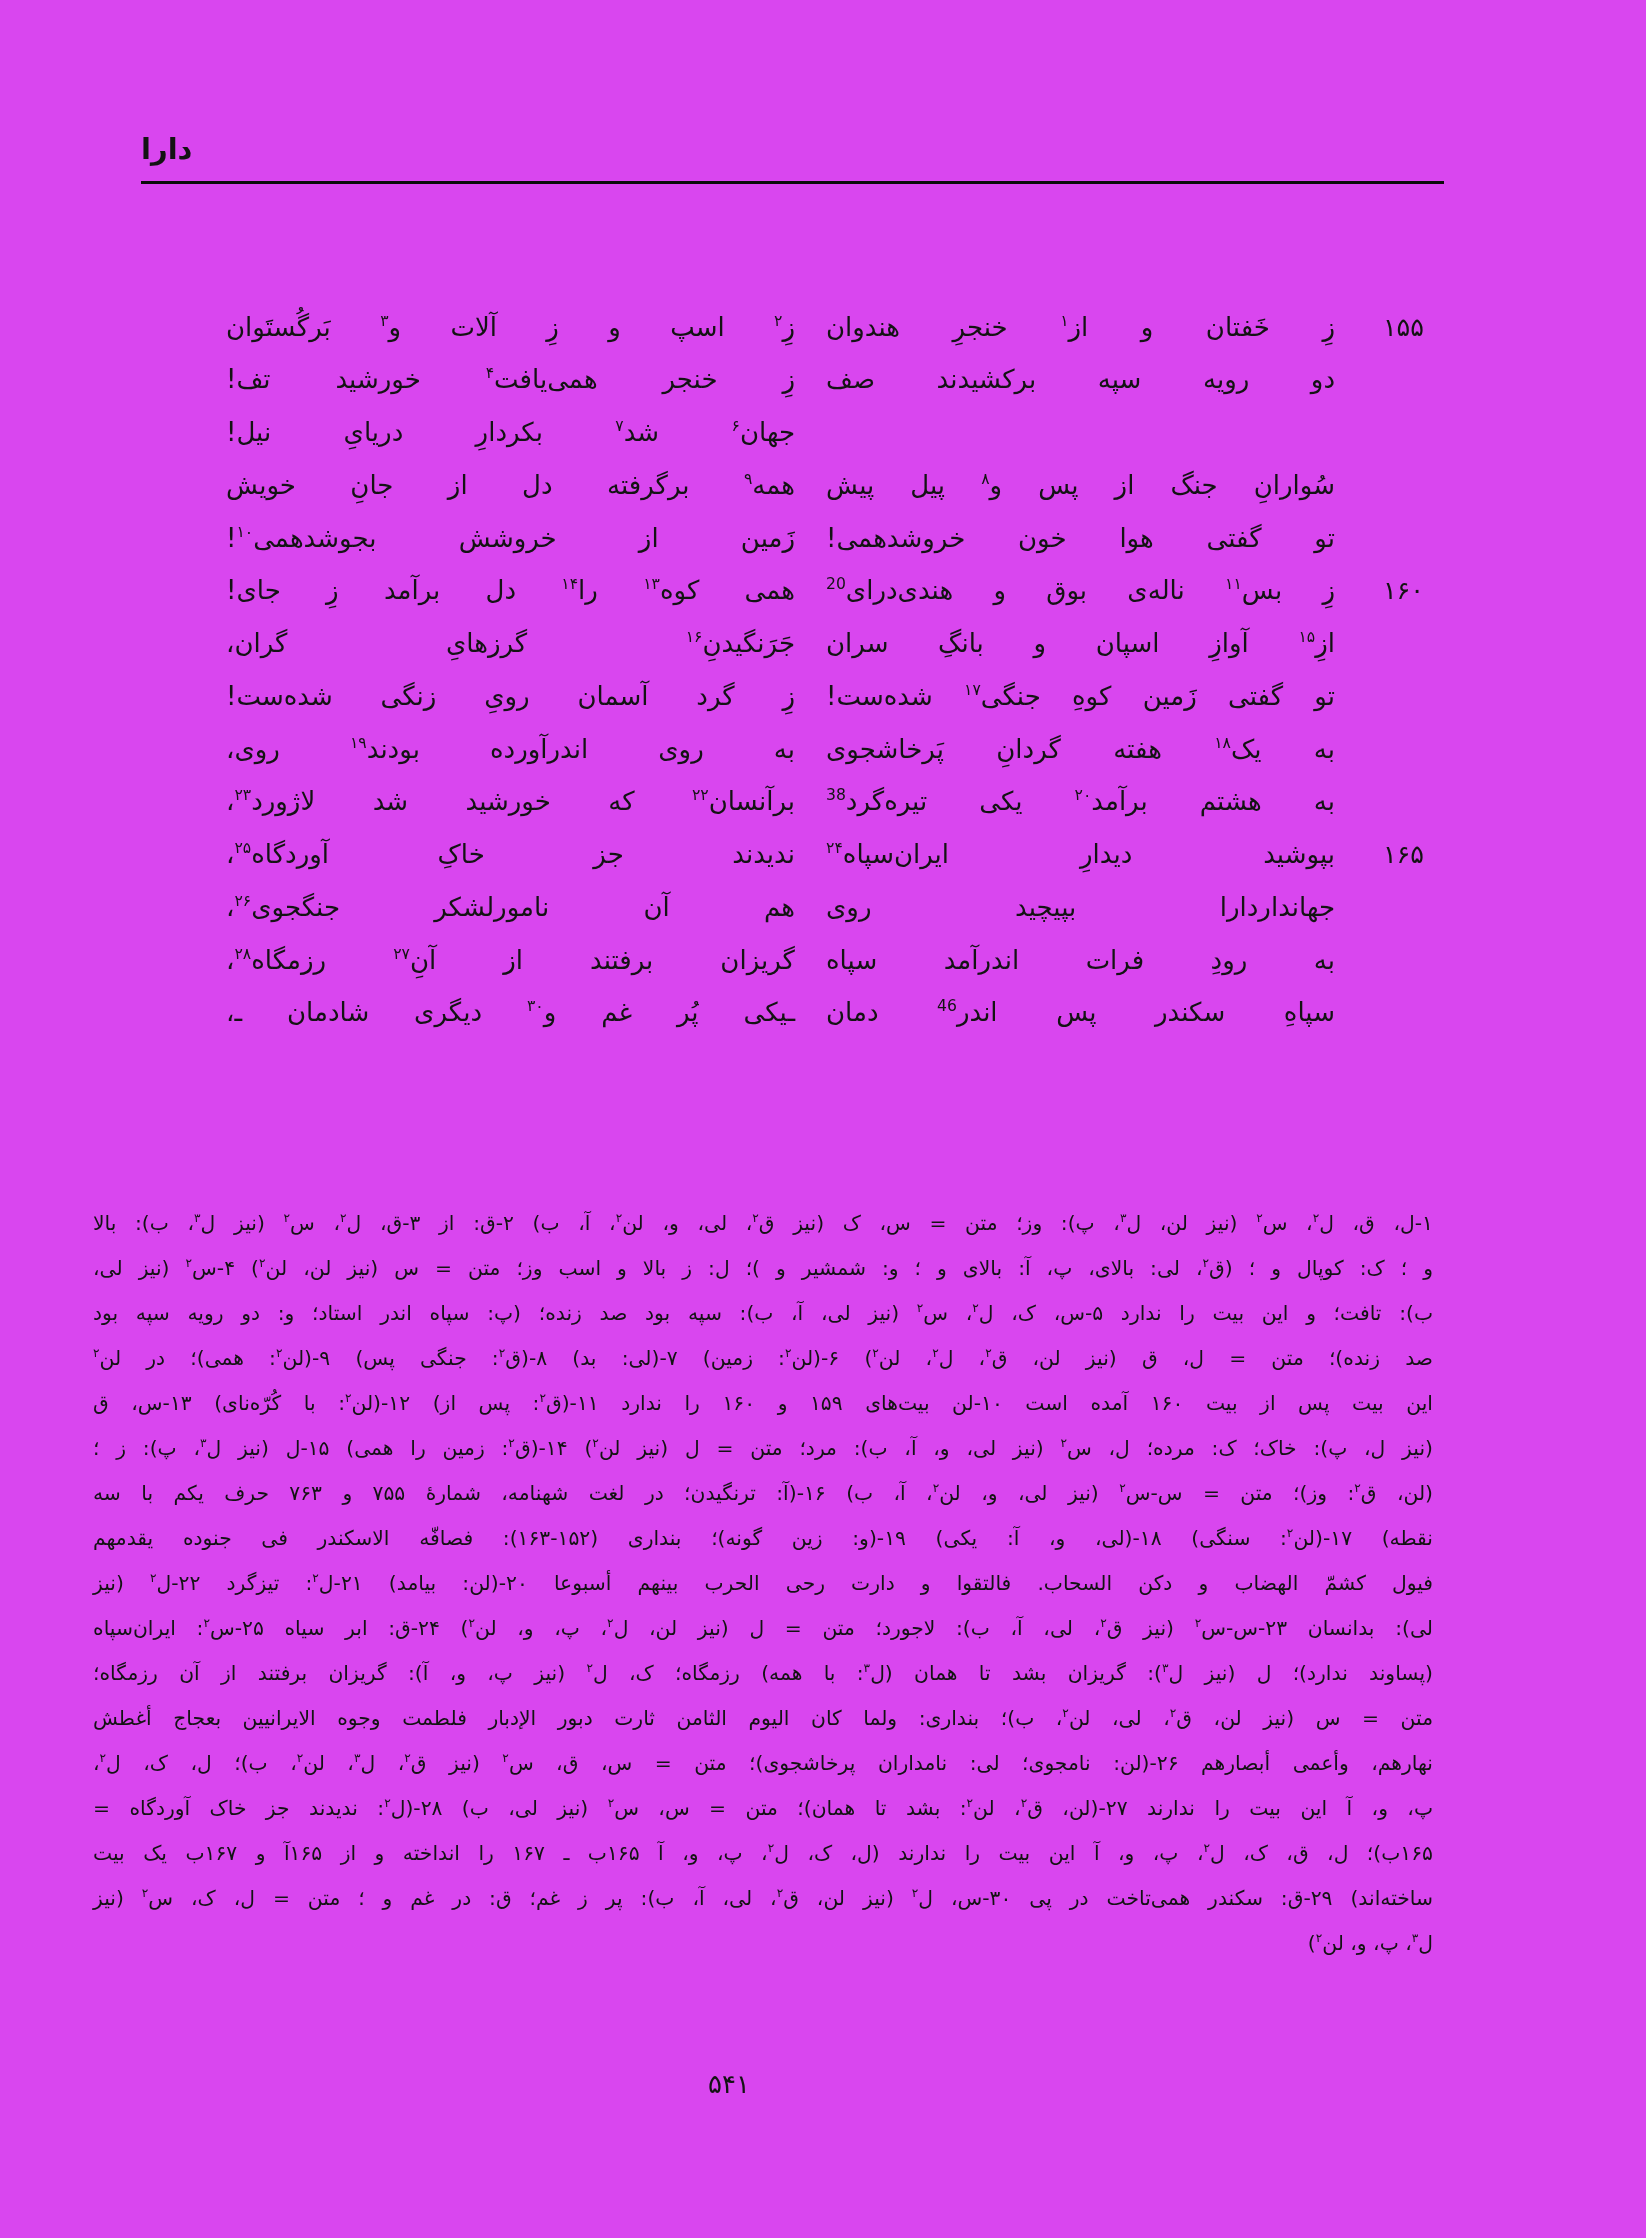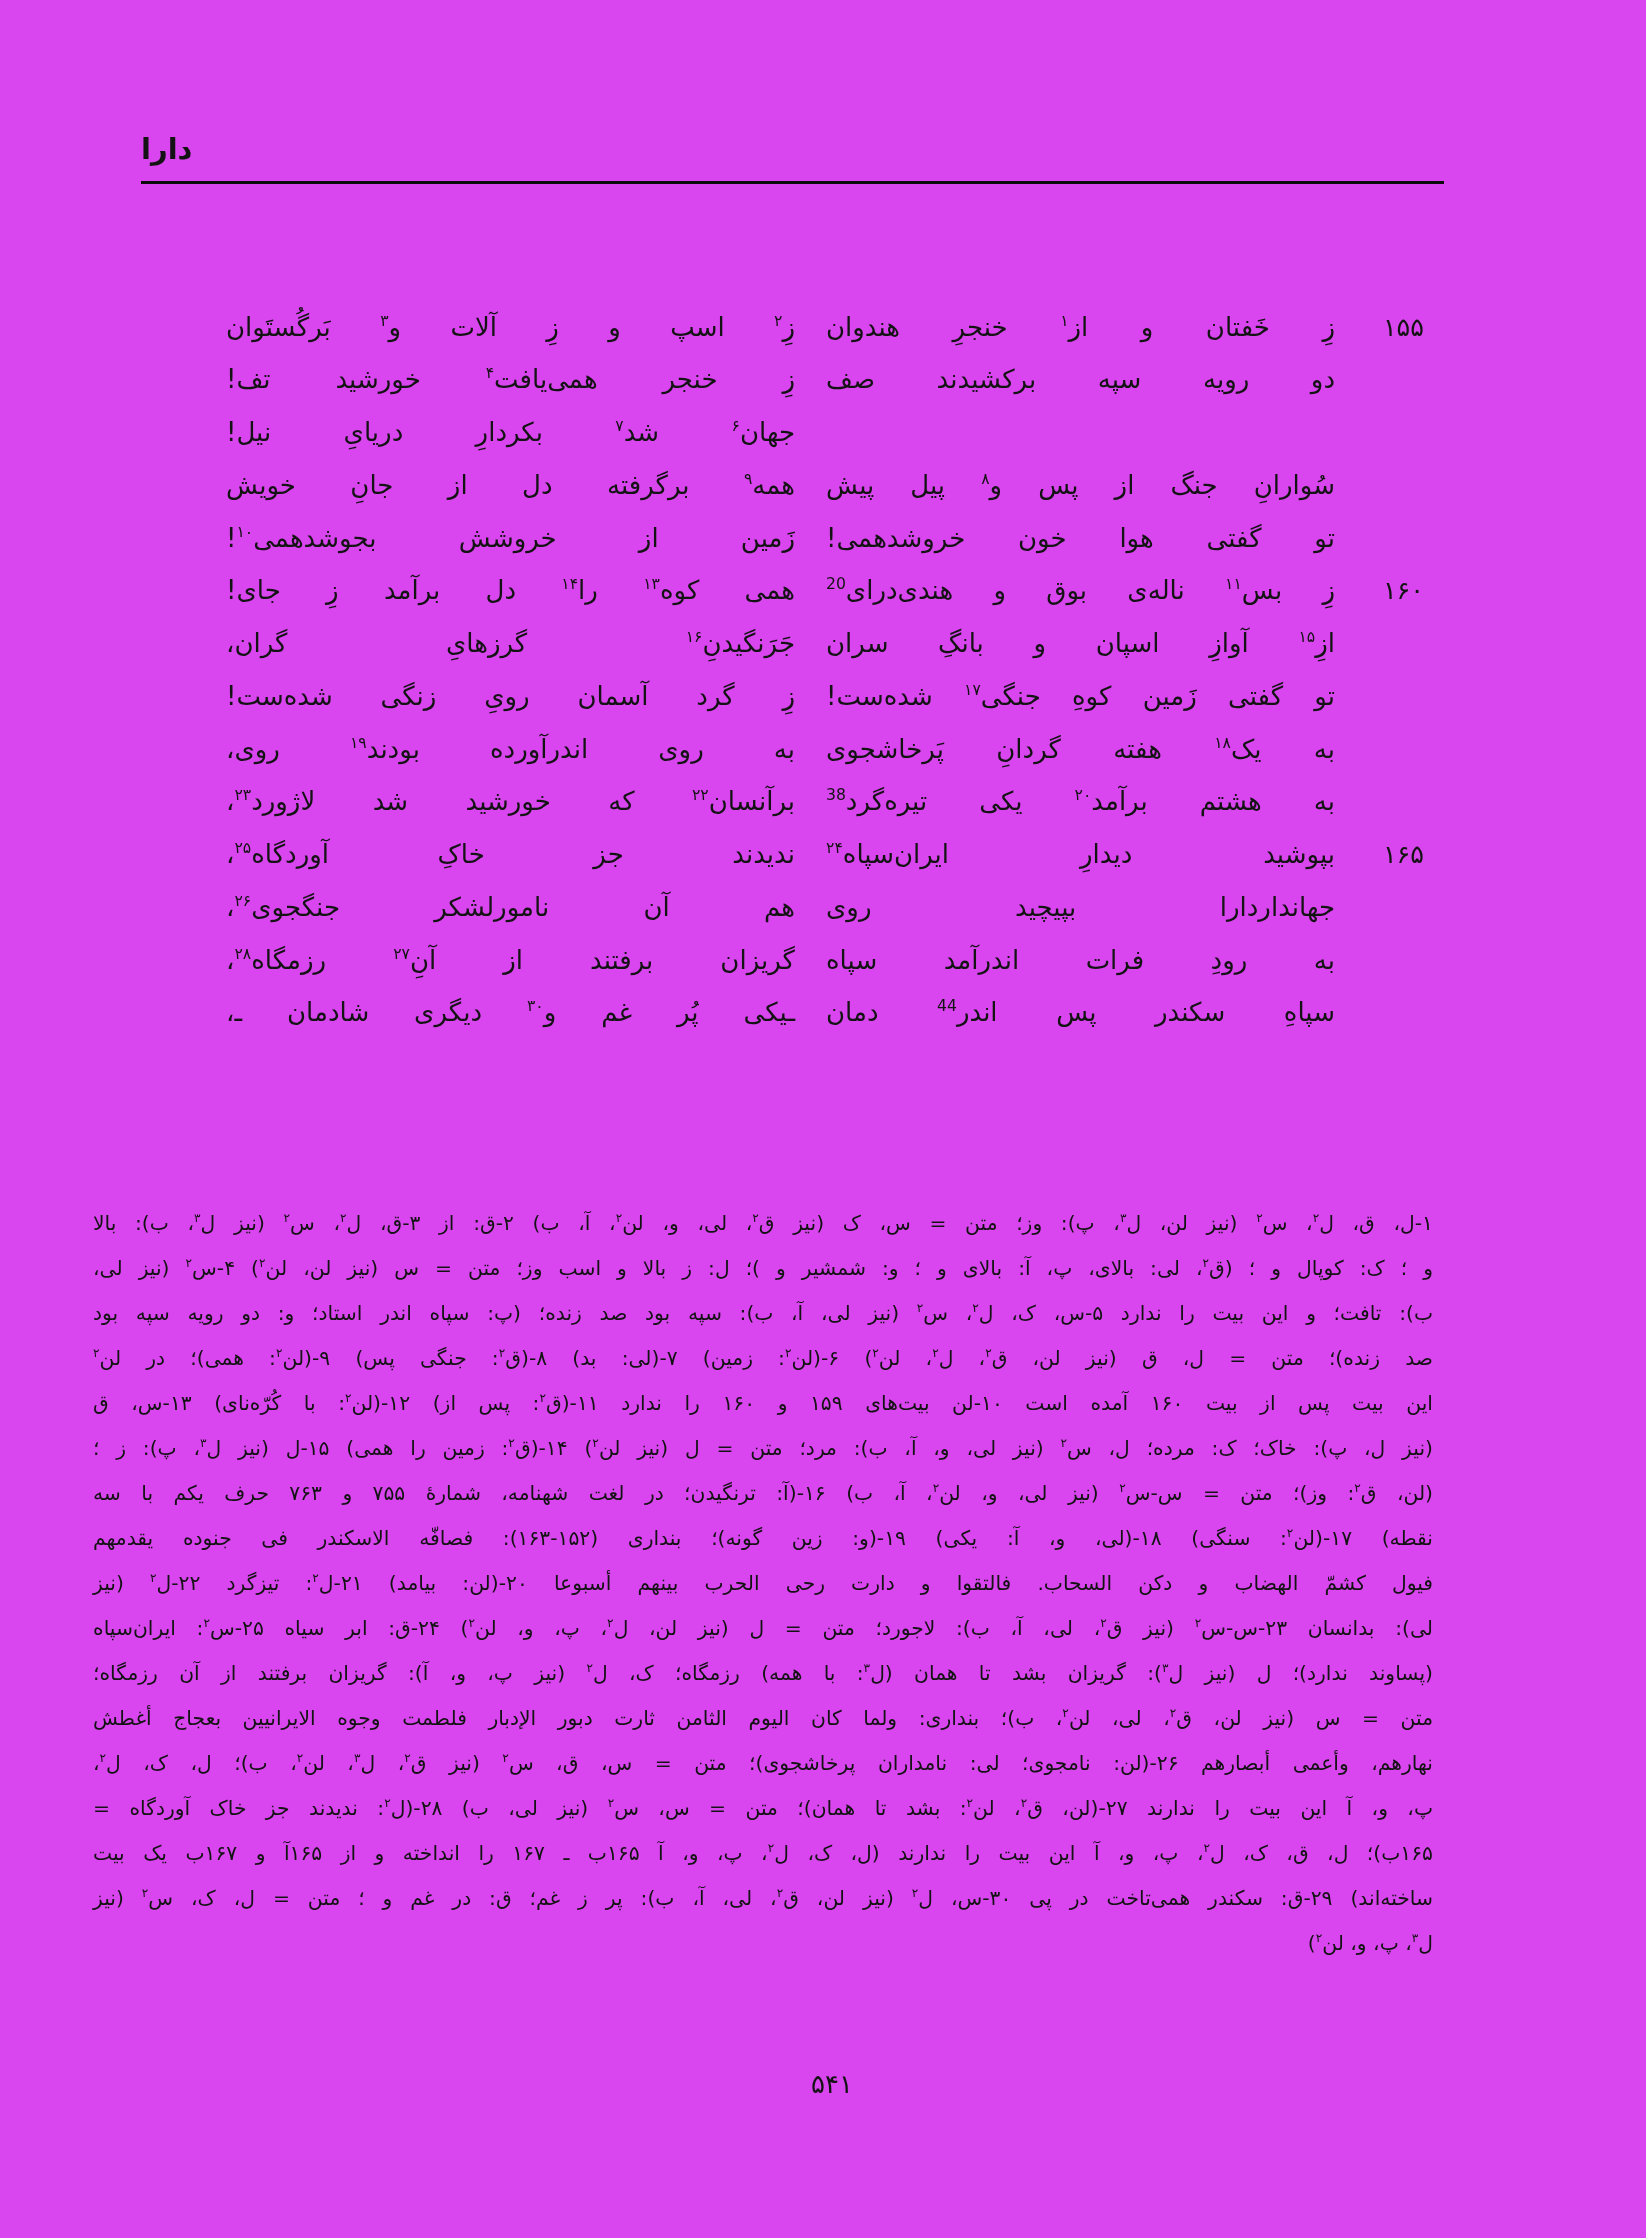--- a/index.html
+++ b/index.html
@@ -51,21 +51,21 @@
     text-align-last:justify;
     white-space:nowrap;
   }
   .app-line:last-child{
     -moz-text-align-last:right;
     text-align-last:right;
   }
   
   .page-number{
     position:absolute;top:2069px;left:709px;width:145px;
-    text-align:right;font-size:26px;
+    text-align:left;font-size:26px;
   }
 </style>
 </head>
 <body>
 
 <div class="page">
 
   <div class="running-head">دارا</div>
   <div class="head-rule"></div>
 
@@ -130,21 +130,21 @@
       <div class="hemi r">جهاندار‌دارا بپیچید روی</div>
       <div class="hemi l">هم آن نامور‌لشکر جنگجوی<sup>۲۶</sup>،</div>
     </div>
     <div class="vrow" style="top:633px">
       <div class="vnum"></div>
       <div class="hemi r">به رودِ فرات اندرآمد سپاه</div>
       <div class="hemi l">گریزان برفتند از آنِ<sup>۲۷</sup> رزمگاه<sup>۲۸</sup>،</div>
     </div>
     <div class="vrow" style="top:685px">
       <div class="vnum"></div>
-      <div class="hemi r">سپاهِ سکندر پس اندر<sup>44</sup> دمان</div>
+      <div class="hemi r">سپاهِ سکندر پس اندر<sup>46</sup> دمان</div>
       <div class="hemi l">ـیکی پُر غم و<sup>۳۰</sup> دیگری شادمان ـ،</div>
     </div>
 
   </section>
 
   <section class="apparatus">
     <div class="app-line">۱-ل، ق، ل<sup>۲</sup>، س<sup>۲</sup> (نیز لن، ل<sup>۳</sup>، پ): وز؛ متن = س، ک (نیز ق<sup>۲</sup>، لی، و، لن<sup>۲</sup>، آ، ب) ۲-ق: از ۳-ق، ل<sup>۲</sup>، س<sup>۲</sup> (نیز ل<sup>۳</sup>، ب): بالا</div>
     <div class="app-line">و ؛ ک: کوپال و ؛ (ق<sup>۲</sup>، لی: بالای، پ، آ: بالای و ؛ و: شمشیر و )؛ ل: ز بالا و اسب وز؛ متن = س (نیز لن، لن<sup>۲</sup>) ۴-س<sup>۲</sup> (نیز لی،</div>
     <div class="app-line">ب): تافت؛ و این بیت را ندارد ۵-س، ک، ل<sup>۲</sup>، س<sup>۲</sup> (نیز لی، آ، ب): سپه بود صد زنده؛ (پ: سپاه اندر استاد؛ و: دو رویه سپه بود</div>
     <div class="app-line">صد زنده)؛ متن = ل، ق (نیز لن، ق<sup>۲</sup>، ل<sup>۲</sup>، لن<sup>۲</sup>) ۶-(لن<sup>۲</sup>: زمین) ۷-(لی: بد) ۸-(ق<sup>۲</sup>: جنگی پس) ۹-(لن<sup>۲</sup>: همی)؛ در لن<sup>۲</sup></div>

